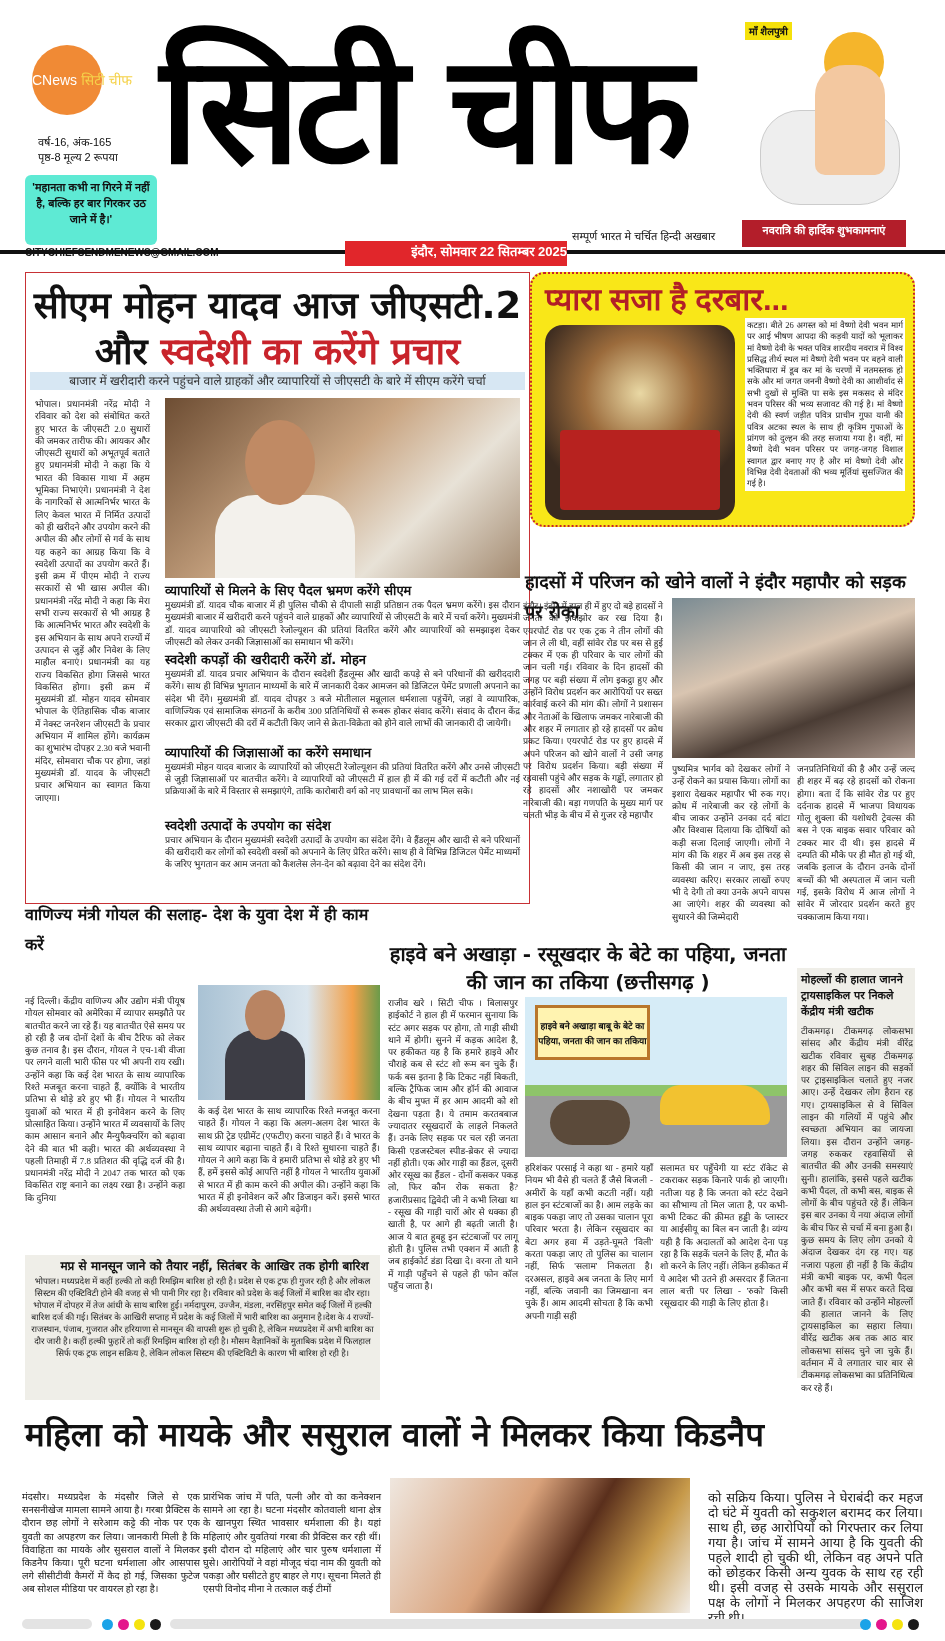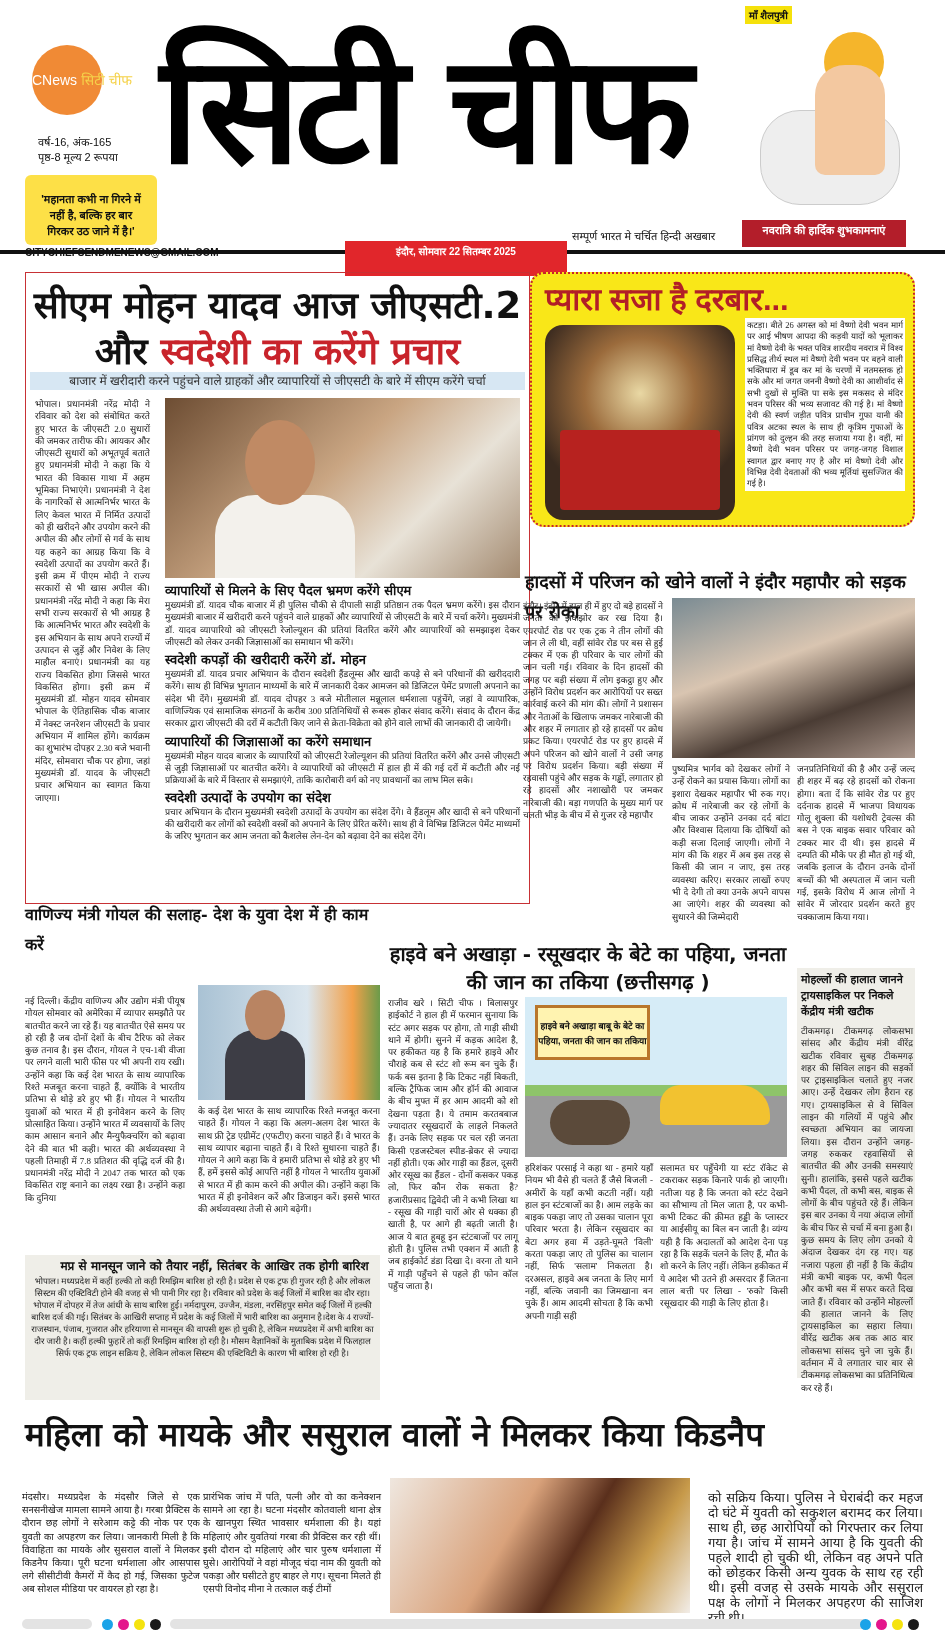--- a/index.html
+++ b/index.html
@@ -5,27 +5,27 @@
 *{box-sizing:border-box;margin:0;padding:0}
 body{width:945px;height:1641px;background:#fff;font-family:"Liberation Sans",sans-serif;color:#111;position:relative;overflow:hidden}
 .abs{position:absolute}
 .txt{font-size:9px;line-height:12.3px;text-align:justify;color:#222;font-family:"Liberation Serif",serif}
 .hd{font-weight:bold;font-family:"DejaVu Sans",sans-serif;color:#111}
 #logo-circle{left:32px;top:45px;width:70px;height:70px;border-radius:50%;background:#f08a35}
 #logo-text{left:32px;top:70px;font-size:14px;font-weight:normal;color:#fff;white-space:nowrap}
 #logo-text span.hi{color:#f5d24a;margin-left:4px}
 #masthead{left:160px;top:30px;font-size:150px;line-height:160px;font-weight:bold;font-family:"DejaVu Sans",sans-serif;letter-spacing:-6px;color:#000}
 #issue{left:38px;top:135px;font-size:11px;line-height:15px}
-#quote{left:25px;top:175px;width:132px;height:70px;background:#fde047;border-radius:6px;font-size:11px;line-height:16px;font-weight:bold;text-align:center;padding:16px}
+#quote{left:25px;top:175px;width:132px;height:70px;background:#5eead4;border-radius:6px;font-size:11px;line-height:16px;font-weight:bold;text-align:center;padding:4px}
 #email{left:25px;top:247px;font-size:10px;font-weight:bold}
 #tagline{left:572px;top:228px;font-size:11px}
 #hr-top{left:0;top:250px;width:945px;height:4px;background:#111}
-#dateline{left:345px;top:241px;width:222px;height:35px;background:#e1262b;color:#fff;font-size:10px;font-weight:bold;text-align:center;line-height:21px}
+#dateline{left:345px;top:241px;width:222px;height:25px;background:#e1262b;color:#fff;font-size:13px;font-weight:bold;text-align:right;line-height:21px}
 #goddess-box{left:742px;top:20px;width:164px;height:222px;background:#fff}
-#goddess-label{left:745px;top:6px;background:#f5e10b;font-size:10px;font-weight:bold;padding:2px 4px}
+#goddess-label{left:745px;top:22px;background:#f5e10b;font-size:10px;font-weight:bold;padding:2px 4px}
 #goddess-halo{left:824px;top:32px;width:60px;height:60px;border-radius:50%;background:#f5b52b}
 #goddess-body{left:815px;top:65px;width:70px;height:110px;background:#f3c8a0;border-radius:30px 30px 10px 10px}
 #goddess-cow{left:760px;top:110px;width:140px;height:95px;border-radius:40px;background:#eee;border:1px solid #ccc}
 #navratri{left:742px;top:220px;width:164px;height:27px;background:#b31e2a;color:#fff;font-size:11px;font-weight:bold;text-align:center;line-height:20px}
 #main-box{left:25px;top:272px;width:505px;height:632px;border:1.5px solid #c73135}
 #main-h1{left:30px;top:283px;width:495px;font-size:37px;line-height:46px;text-align:center}
 #main-h1 .red{color:#c8232b}
 #main-sub{left:30px;top:372px;width:495px;height:18px;background:#d7e7f3;font-size:12px;text-align:center;line-height:18px;color:#333}
 #main-col1{left:35px;top:398px;width:115px}
 #cm-photo{left:165px;top:398px;width:355px;height:180px;background:linear-gradient(135deg,#6d4d33,#c9a582 45%,#e8e2d7 70%,#a38a70)}
@@ -98,23 +98,23 @@
 <div class="abs" id="main-sub">बाजार में खरीदारी करने पहुंचने वाले ग्राहकों और व्यापारियों से जीएसटी के बारे में सीएम करेंगे चर्चा</div>
 <div class="abs txt" id="main-col1">भोपाल। प्रधानमंत्री नरेंद्र मोदी ने रविवार को देश को संबोधित करते हुए भारत के जीएसटी 2.0 सुधारों की जमकर तारीफ की। आयकर और जीएसटी सुधारों को अभूतपूर्व बताते हुए प्रधानमंत्री मोदी ने कहा कि ये भारत की विकास गाथा में अहम भूमिका निभाएंगे। प्रधानमंत्री ने देश के नागरिकों से आत्मनिर्भर भारत के लिए केवल भारत में निर्मित उत्पादों को ही खरीदने और उपयोग करने की अपील की और लोगों से गर्व के साथ यह कहने का आग्रह किया कि वे स्वदेशी उत्पादों का उपयोग करते हैं। इसी क्रम में पीएम मोदी ने राज्य सरकारों से भी खास अपील की। प्रधानमंत्री नरेंद्र मोदी ने कहा कि मेरा सभी राज्य सरकारों से भी आग्रह है कि आत्मनिर्भर भारत और स्वदेशी के इस अभियान के साथ अपने राज्यों में उत्पादन से जुड़ें और निवेश के लिए माहौल बनाएं। प्रधानमंत्री का यह राज्य विकसित होगा जिससे भारत विकसित होगा। इसी क्रम में मुख्यमंत्री डॉ. मोहन यादव सोमवार भोपाल के ऐतिहासिक चौक बाजार में नेक्स्ट जनरेशन जीएसटी के प्रचार अभियान में शामिल होंगे। कार्यक्रम का शुभारंभ दोपहर 2.30 बजे भवानी मंदिर, सोमवारा चौक पर होगा, जहां मुख्यमंत्री डॉ. यादव के जीएसटी प्रचार अभियान का स्वागत किया जाएगा।</div>
 <div class="abs" id="cm-photo"></div>
 <div class="abs" id="cm-shirt"></div>
 <div class="abs" id="cm-face"></div>
 <div class="abs" style="left:165px;top:582px;width:355px">
   <div class="hd subhd">व्यापारियों से मिलने के सिए पैदल भ्रमण करेंगे सीएम</div>
   <div class="txt">मुख्यमंत्री डॉ. यादव चौक बाजार में ही पुलिस चौकी से दीपाली साड़ी प्रतिष्ठान तक पैदल भ्रमण करेंगे। इस दौरान मुख्यमंत्री बाजार में खरीदारी करने पहुंचने वाले ग्राहकों और व्यापारियों से जीएसटी के बारे में चर्चा करेंगे। मुख्यमंत्री डॉ. यादव व्यापारियो को जीएसटी रेजोल्यूशन की प्रतियां वितरित करेंगे और व्यापारियों को समझाइश देकर जीएसटी को लेकर उनकी जिज्ञासाओं का समाधान भी करेंगे।</div>
   <div class="hd subhd" style="margin-top:3px">स्वदेशी कपड़ों की खरीदारी करेंगे डॉ. मोहन</div>
   <div class="txt">मुख्यमंत्री डॉ. यादव प्रचार अभियान के दौरान स्वदेशी हैंडलूम्स और खादी कपड़े से बने परिधानों की खरीददारी करेंगे। साथ ही विभिन्न भुगतान माध्यमों के बारे में जानकारी देकर आमजन को डिजिटल पेमेंट प्रणाली अपनाने का संदेश भी देंगे। मुख्यमंत्री डॉ. यादव दोपहर 3 बजे मोतीलाल मन्नूलाल धर्मशाला पहुंचेंगे, जहां वे व्यापारिक, वाणिज्यिक एवं सामाजिक संगठनों के करीब 300 प्रतिनिधियों से रूबरू होकर संवाद करेंगे। संवाद के दौरान केंद्र सरकार द्वारा जीएसटी की दरों में कटौती किए जाने से क्रेता-विक्रेता को होने वाले लाभों की जानकारी दी जायेगी।</div>
-  <div class="hd subhd" style="margin-top:3px">व्यापारियों की जिज्ञासाओं का करेंगे समाधान</div>
+  <div class="hd subhd" style="margin-top:14px">व्यापारियों की जिज्ञासाओं का करेंगे समाधान</div>
   <div class="txt">मुख्यमंत्री मोहन यादव बाजार के व्यापारियों को जीएसटी रेजोल्यूशन की प्रतियां वितरित करेंगे और उनसे जीएसटी से जुड़ी जिज्ञासाओं पर बातचीत करेंगे। वे व्यापारियों को जीएसटी में हाल ही में की गई दरों में कटौती और नई प्रक्रियाओं के बारे में विस्तार से समझाएंगे, ताकि कारोबारी वर्ग को नए प्रावधानों का लाभ मिल सके।</div>
-  <div class="hd subhd" style="margin-top:2px">स्वदेशी उत्पादों के उपयोग का संदेश</div>
+  <div class="hd subhd" style="margin-top:19px">स्वदेशी उत्पादों के उपयोग का संदेश</div>
   <div class="txt">प्रचार अभियान के दौरान मुख्यमंत्री स्वदेशी उत्पादों के उपयोग का संदेश देंगे। वे हैंडलूम और खादी से बने परिधानों की खरीदारी कर लोगों को स्वदेशी वस्त्रों को अपनाने के लिए प्रेरित करेंगे। साथ ही वे विभिन्न डिजिटल पेमेंट माध्यमों के जरिए भुगतान कर आम जनता को कैशलेस लेन-देन को बढ़ावा देने का संदेश देंगे।</div>
 </div>
 
 <div class="abs" id="hindi-box"></div>
 <div class="abs" id="hindi-h">प्यारा सजा है दरबार...</div>
 <div class="abs" id="vaishno-photo"></div>
 <div class="abs" id="vaishno-red"></div>
 <div class="abs txt" id="vaishno-txt">कटड़ा। बीते 26 अगस्त को मां वैष्णो देवी भवन मार्ग पर आई भीषण आपदा की कड़वी यादों को भूलाकर मां वैष्णो देवी के भक्त पवित्र शारदीय नवरात्र में विश्व प्रसिद्ध तीर्थ स्थल मां वैष्णो देवी भवन पर बहने वाली भक्तिधारा में डूब कर मां के चरणों में नतमस्तक हो सके और मां जगत जननी वैष्णो देवी का आशीर्वाद से सभी दुखों से मुक्ति पा सके इस मकसद से मंदिर भवन परिसर की भव्य सजावट की गई है। मां वैष्णो देवी की स्वर्ण जड़ीत पवित्र प्राचीन गुफा यानी की पवित्र अटका स्थल के साथ ही कृत्रिम गुफाओं के प्रांगण को दुल्हन की तरह सजाया गया है। वहीं, मां वैष्णो देवी भवन परिसर पर जगह-जगह विशाल स्वागत द्वार बनाए गए है और मां वैष्णो देवी और विभिन्न देवी देवताओं की भव्य मूर्तियां सुसज्जित की गई है।</div>
 
 <div class="abs hd" id="acc-h">हादसों में परिजन को खोने वालों ने इंदौर महापौर को सड़क पर रोका</div>

